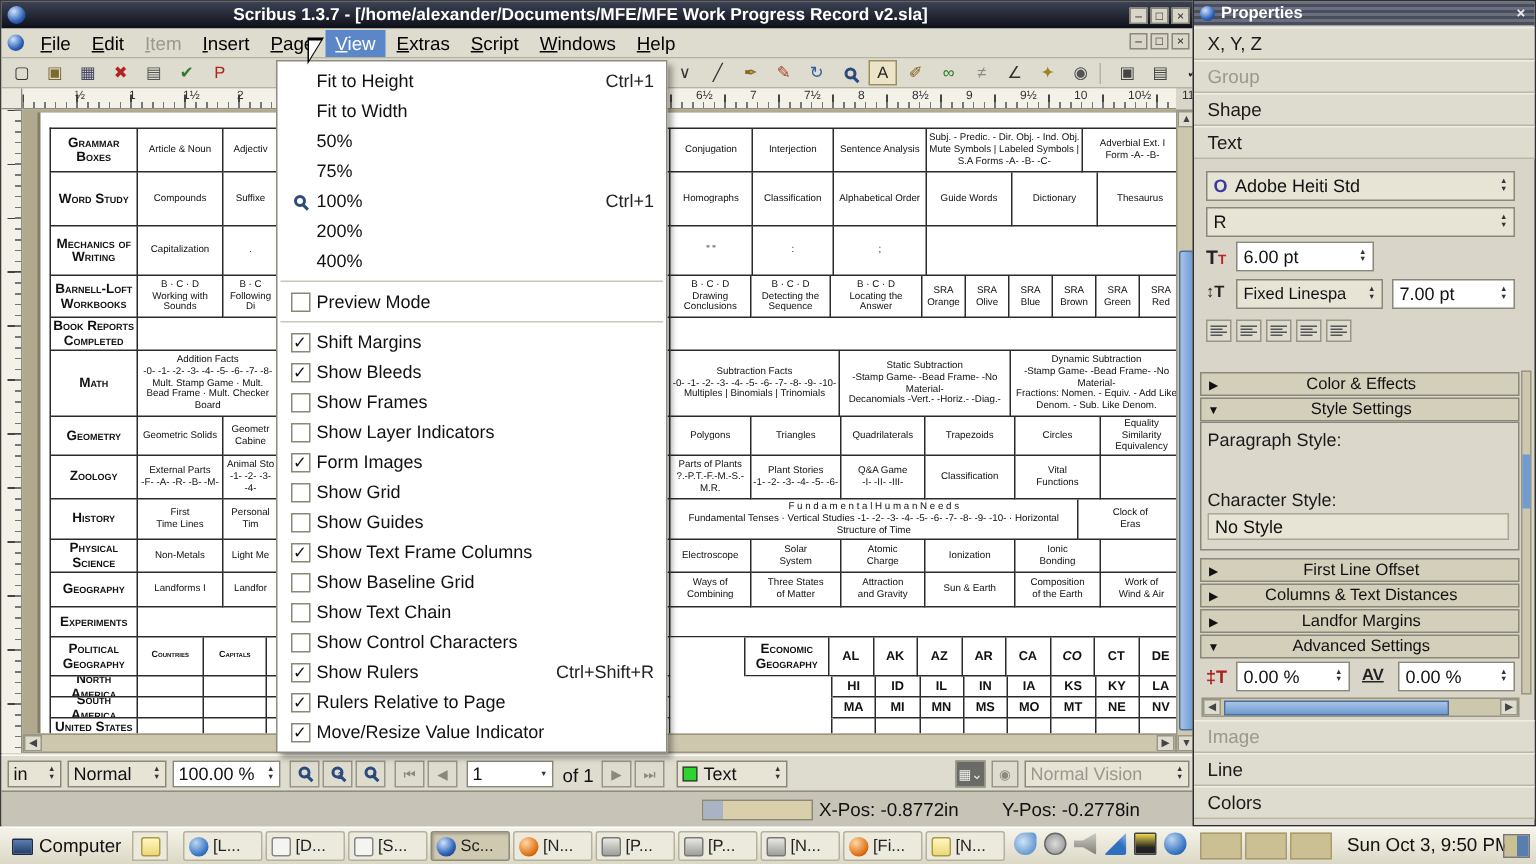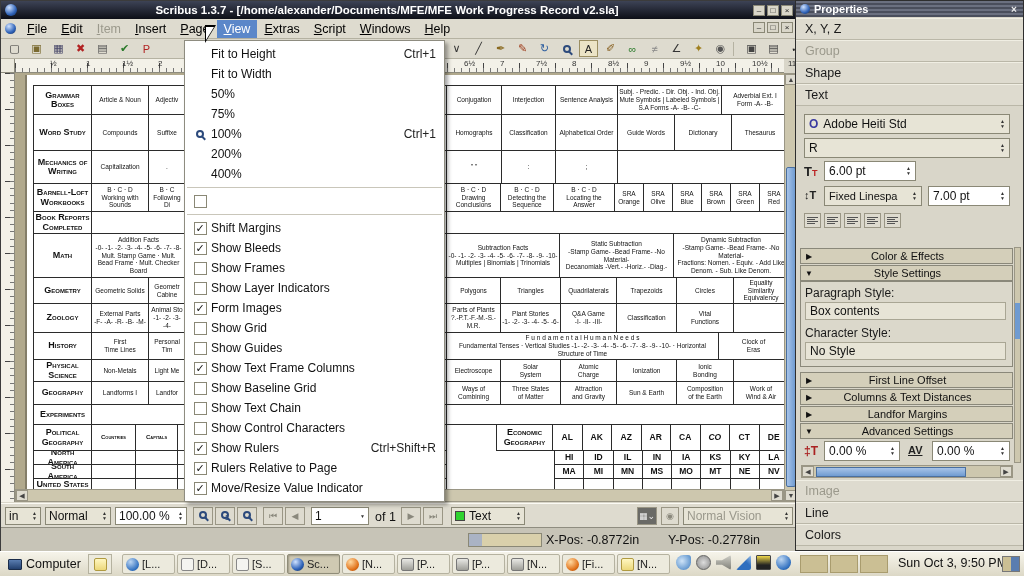--- a/index.html
+++ b/index.html
@@ -683,20 +683,21 @@
     </div>
     <div class="vm-item">
       <span class="vm-ic"></span>
       <span class="vm-label">400%</span>
     </div>
     <div class="vm-sep"></div>
     <div class="vm-item">
       <span class="vm-ic">
         <span class="vm-check"></span>
       </span>
+      <span class="vm-label">Preview Mode</span>
     </div>
     <div class="vm-sep"></div>
     <div class="vm-item">
       <span class="vm-ic">
         <span class="vm-check">✓</span>
       </span>
       <span class="vm-label">Shift Margins</span>
     </div>
     <div class="vm-item">
       <span class="vm-ic">
@@ -872,23 +873,20 @@
     <span class="ar">▶</span>
     <span class="xl">Color &amp; Effects</span>
   </div>
   <div class="pexp" style="top:264px">
     <span class="ar">▼</span>
     <span class="xl">Style Settings</span>
   </div>
 
   <div class="stylebox" style="top:280px;height:86px">
     <span class="plabel" style="left:4px;top:4px">Paragraph Style:</span>
-    <span class="pfield" style="left:4px;top:20px;right:6px">
-      <span>Box contents</span>
-    </span>
     <span class="plabel" style="left:4px;top:44px">Character Style:</span>
     <span class="pfield" style="left:4px;top:60px;right:6px">
       <span>No Style</span>
     </span>
   </div>
 
   <div class="pexp" style="top:371px">
     <span class="ar">▶</span>
     <span class="xl">First Line Offset</span>
   </div>

